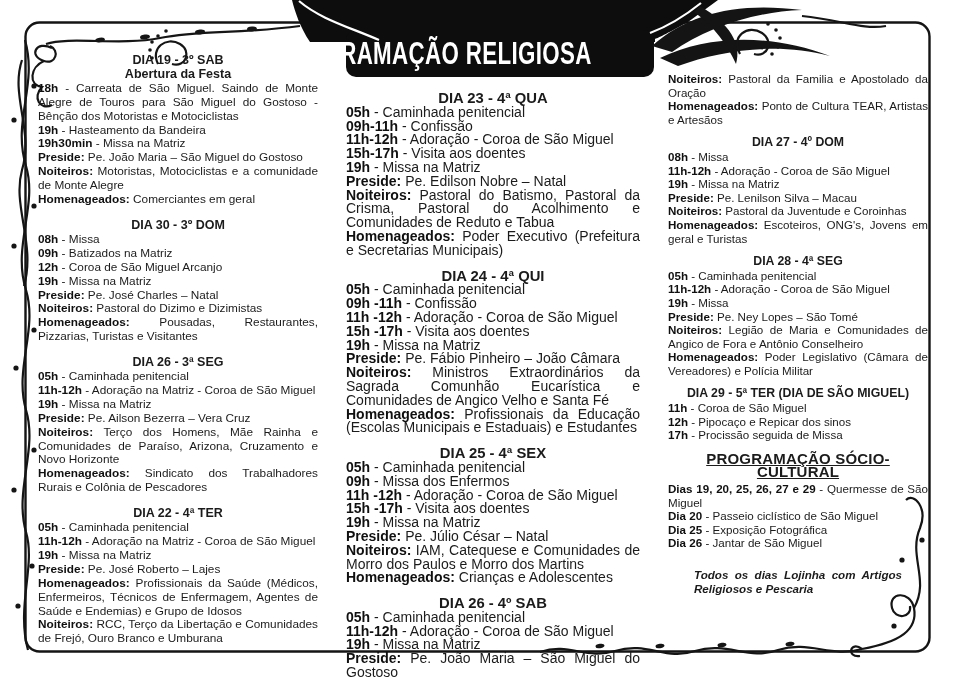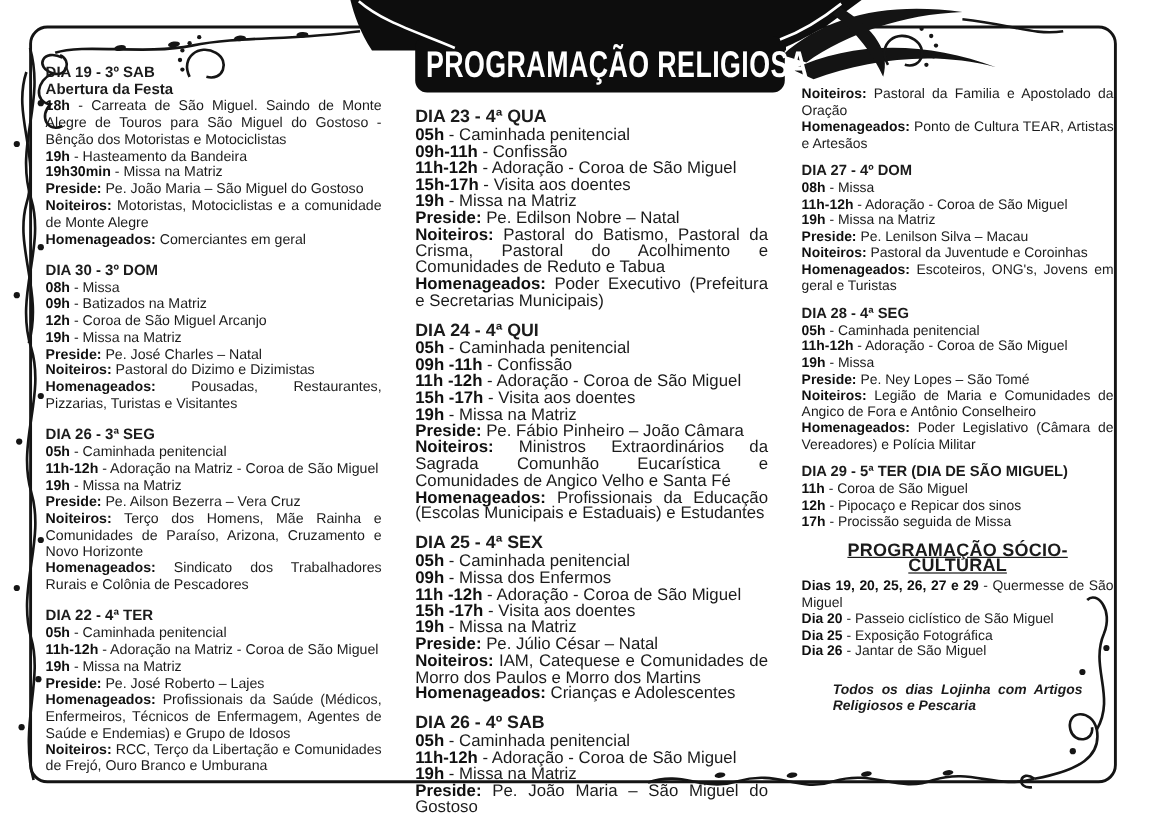--- a/index.html
+++ b/index.html
@@ -1,29 +1,29 @@
 <!DOCTYPE html>
 <html><head>
 <meta charset="utf-8">
 <style>
   html,body{margin:0;padding:0;background:#fff;}
   .page{position:relative;width:960px;height:679px;background:#fff;overflow:hidden;
         font-family:"Liberation Sans",sans-serif;}
   .deco{position:absolute;left:0;top:0;z-index:1;pointer-events:none;}
-  .banner-title{position:absolute;left:360px;top:30px;width:308px;height:47px;
-        display:flex;align-items:center;justify-content:center;z-index:3;}
+  .banner-title{position:absolute;left:346px;top:30px;width:308px;height:47px;
+        display:flex;align-items:center;justify-content:flex-end;z-index:3;}
   .banner-title span{color:#ffffff;font-weight:bold;font-size:31px;
         transform:scaleX(0.72);letter-spacing:0.5px;white-space:nowrap;}
   .col{position:absolute;color:#1b1b1b;text-align:justify;z-index:2;}
   #col-0{left:38px;top:54px;width:280px;font-size:11.8px;line-height:13.9px;}
   #col-1{left:346px;top:92px;width:294px;font-size:14px;line-height:13.8px;}
   #col-2{left:668px;top:72px;width:260px;font-size:11.6px;line-height:13.6px;}
   .sec{margin:0 0 12px 0;}
   #col-2 .sec{margin-bottom:10px;}
-  .sec-heading{font-weight:bold;font-size:1.06em;text-align:left;}
+  .sec-heading{font-weight:bold;font-size:1.06em;text-align:center;}
   .socio-heading{font-weight:bold;text-align:center;font-size:15px;margin:2px 0 3px 0;
         letter-spacing:0.2px;text-decoration:underline;}
   .footnote{font-weight:bold;font-style:italic;padding:8px 26px 0 26px;}
   p.line{margin:0;}
   p.line b{color:#101010;}
 </style>
 </head>
 <body>
 
 <div class="page">

